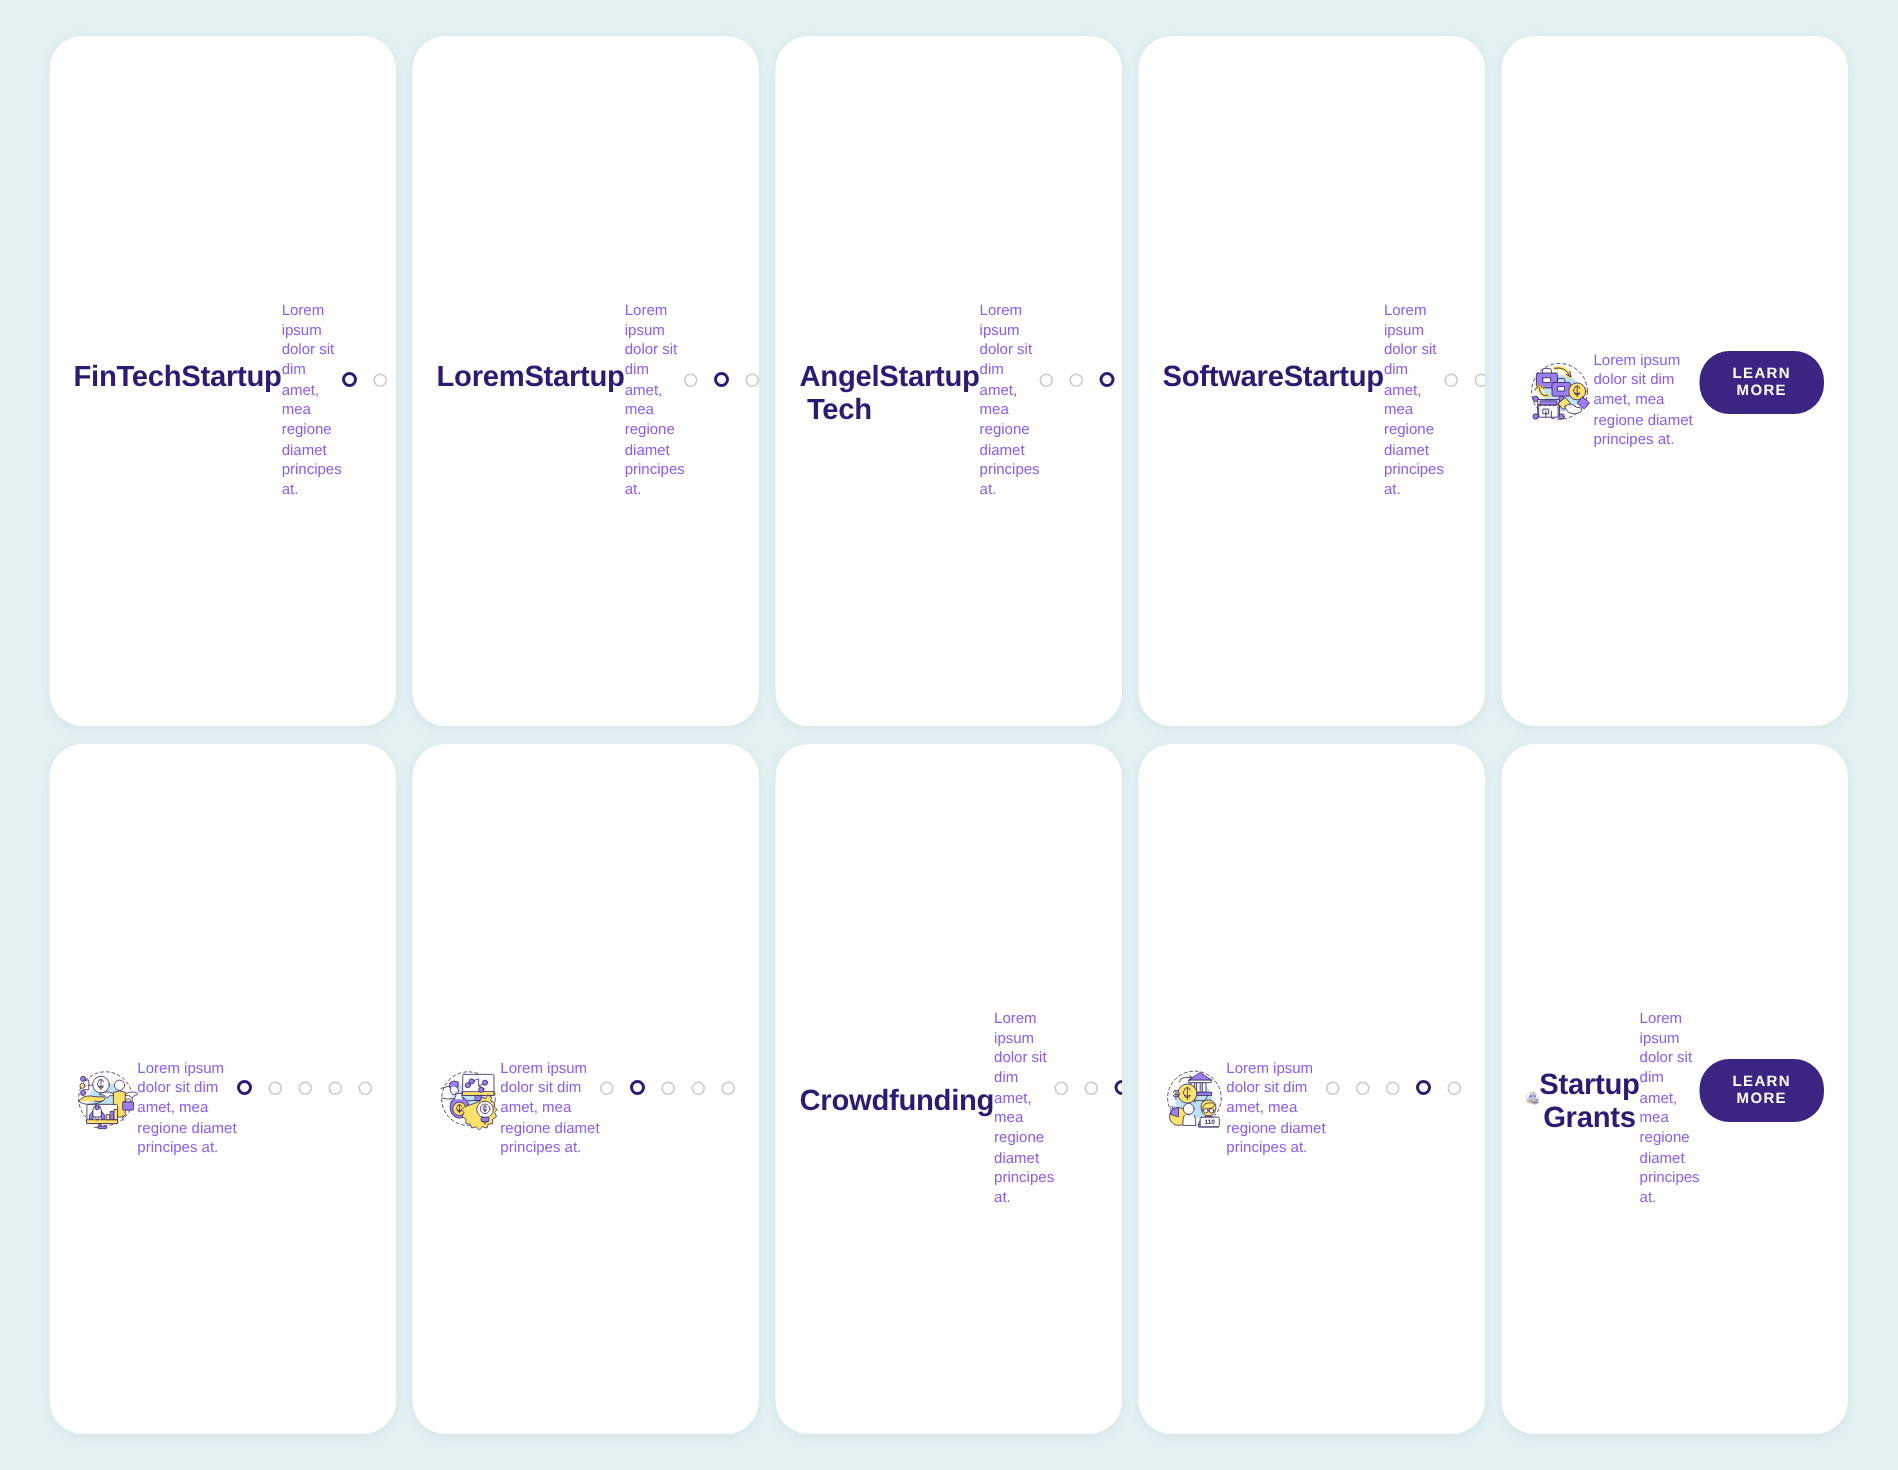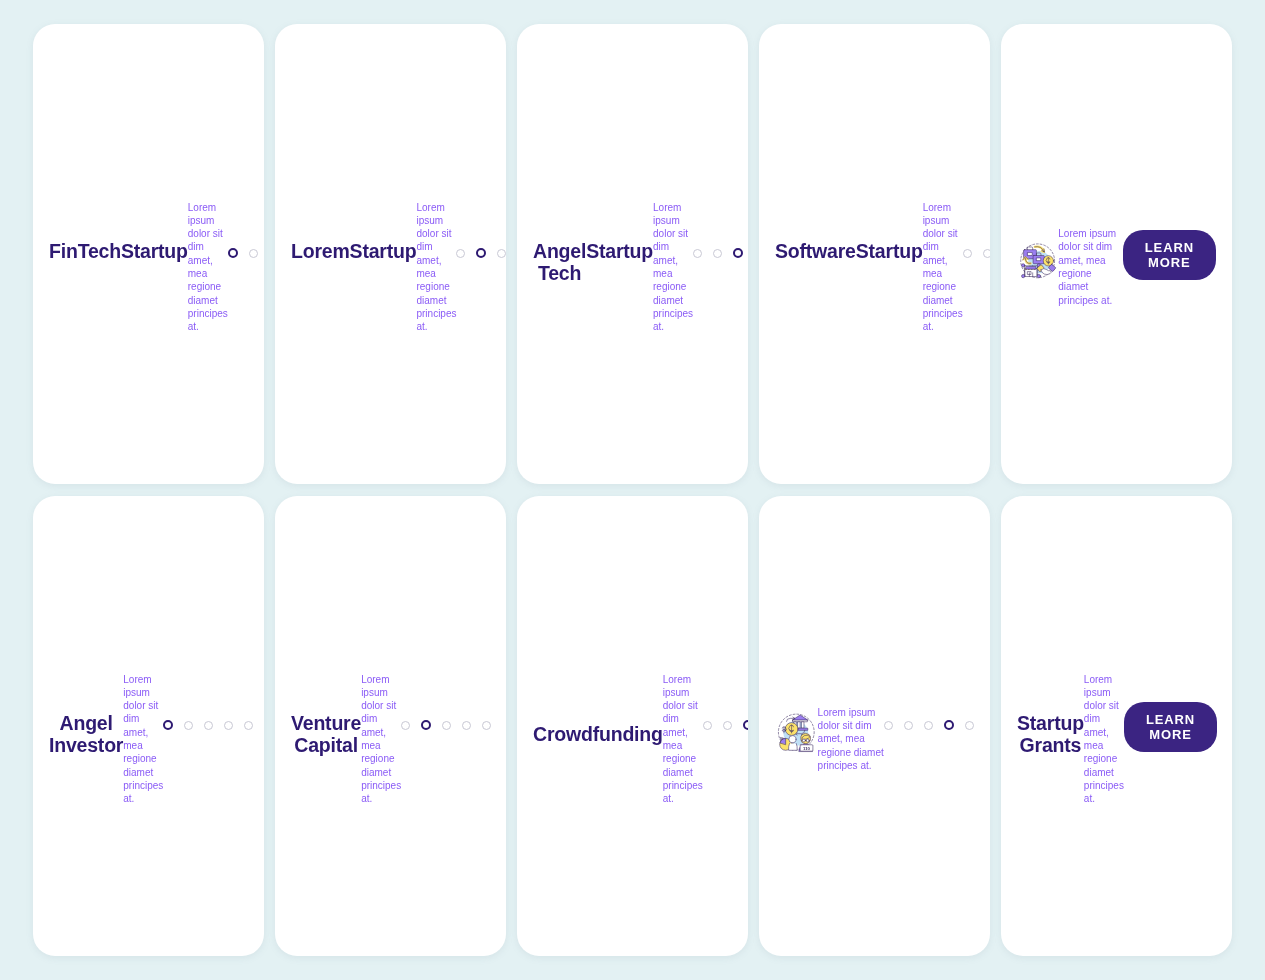--- a/index.html
+++ b/index.html
@@ -73,21 +73,21 @@
   }
   .dot.active {
     border-color: #2e1a72;
     border-width: 2.4px;
     width: 10px; height: 10px;
   }
 
   .cta {
     background: #3b2482;
     color: #ffffff;
-    font-size: 13px;
+    font-size: 10px;
     font-weight: bold;
     letter-spacing: 0.9px;
     border: none;
     border-radius: 20px;
     padding: 10px 22px;
     margin-bottom: 2px;
     cursor: pointer;
   }
 </style>
 </head>
@@ -374,23 +374,20 @@
             <circle cx="74" cy="130" r="7" fill="#9b7ef0"></circle>
             <path d="M60 142 l-10 12 v12 h10 Z" fill="#9b7ef0"></path>
             <path d="M88 142 l10 12 v12 h-10 Z" fill="#9b7ef0"></path>
             <path d="M68 160 l6 10 6 -10"></path>
             <rect x="104" y="152" width="10" height="16" fill="#fbe26a"></rect>
             <rect x="116" y="142" width="10" height="26" fill="#9b7ef0"></rect>
             <rect x="128" y="136" width="10" height="32" fill="#fbe26a"></rect>
           </g>
         </svg>
       </div>
-      <div class="title single">
-        <span>Angel Investor</span>
-      </div>
       <div class="desc">Lorem ipsum dolor sit dim amet, mea regione diamet principes at.</div>
       <div class="spacer"></div>
       <div class="dots">
         <span class="dot active"></span>
         <span class="dot"></span>
         <span class="dot"></span>
         <span class="dot"></span>
         <span class="dot"></span>
       </div>
     </div>
@@ -420,23 +417,20 @@
             <path d="M78.3 126.86 a6.3 5.46 0 0 0 -13.02 0 a6.3 5.46 0 0 0 13.02 10.5 a6.3 5.46 0 0 1 -13.02 0"></path>
             <path d="M136 110 l6 -12 12 4 6 -12 12 6 -2 14 12 4 -2 14 10 8 -8 10 6 12 -12 8 0 14 -14 2 -4 12 -14 -4 -10 10 -10 -10 -14 4 -4 -12 -14 -2 0 -14 -12 -8 6 -12 -8 -10 10 -8 Z" fill="#fbe26a"></path>
             <circle cx="152" cy="136" r="26" fill="#fff"></circle>
             <circle cx="152" cy="134" r="15" fill="none"></circle>
             <path d="M152 124.7 v18.6"></path>
             <path d="M156.5 128.9 a4.5 3.9000000000000004 0 0 0 -9.3 0 a4.5 3.9000000000000004 0 0 0 9.3 7.5 a4.5 3.9000000000000004 0 0 1 -9.3 0"></path>
             <rect x="140" y="160" width="24" height="14" rx="3" fill="#9b7ef0"></rect>
             <path d="M146 174 l6 8 6 -8"></path>
           </g>
         </svg>
-      </div>
-      <div class="title single">
-        <span>Venture Capital</span>
       </div>
       <div class="desc">Lorem ipsum dolor sit dim amet, mea regione diamet principes at.</div>
       <div class="spacer"></div>
       <div class="dots">
         <span class="dot"></span>
         <span class="dot active"></span>
         <span class="dot"></span>
         <span class="dot"></span>
         <span class="dot"></span>
       </div>

